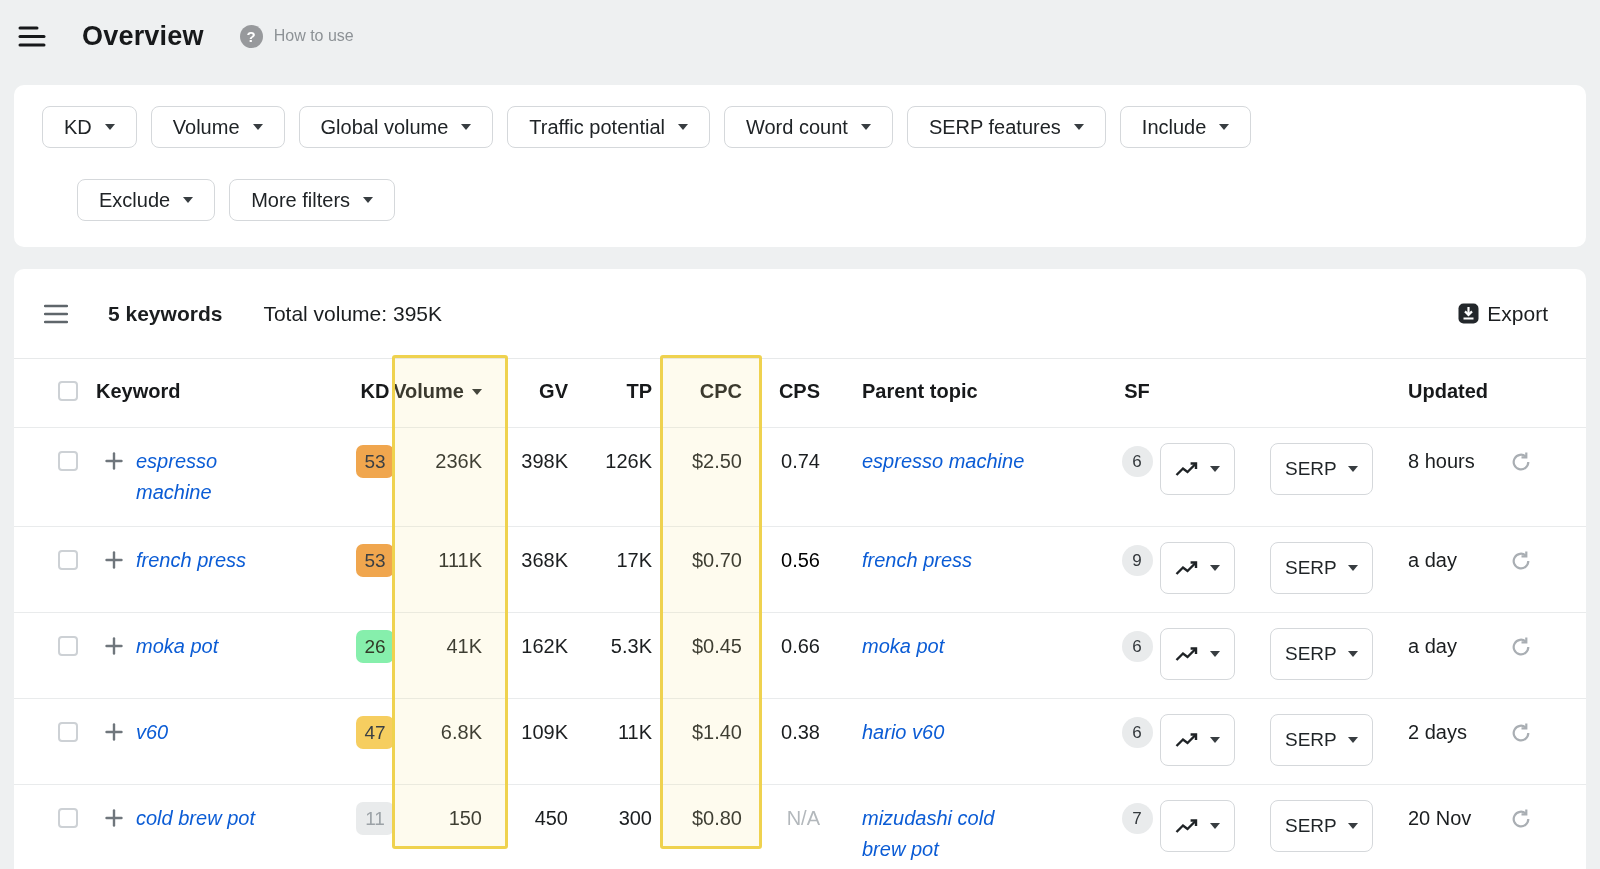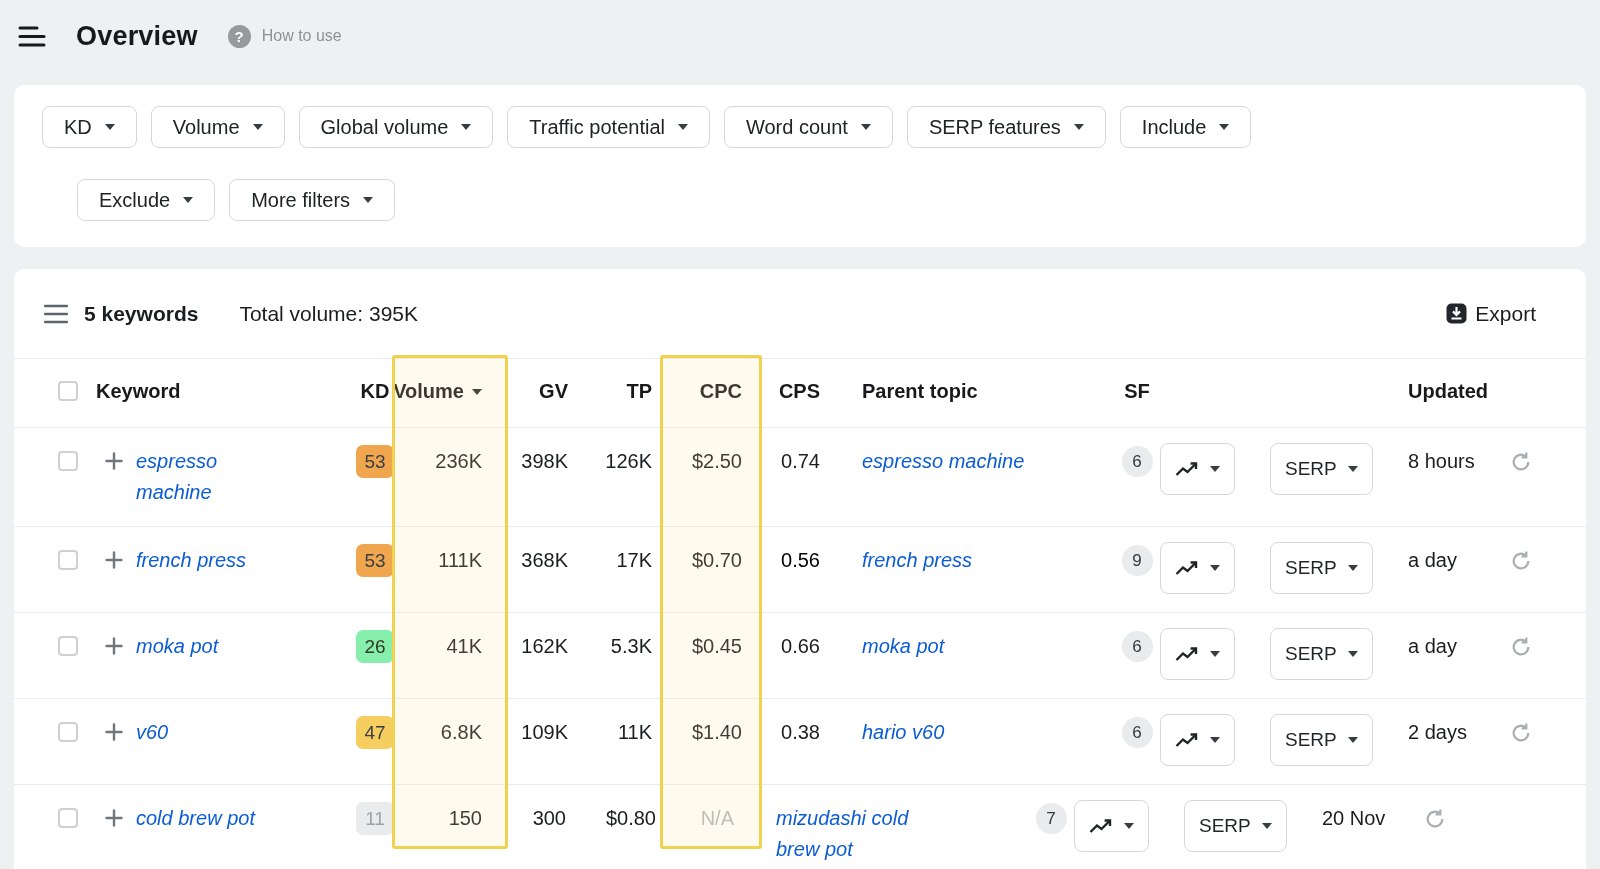--- a/index.html
+++ b/index.html
@@ -6,21 +6,21 @@
   html, body { width:1600px; height:869px; overflow:hidden; }
   body {
     background:#eef0f1;
     font-family:"Liberation Sans","DejaVu Sans",sans-serif;
     color:#1b1e20;
     font-size:20px;
   }
   a { text-decoration:none; }
 
   
-  .topbar { height:72px; display:flex; align-items:center; padding:0 16px; }
+  .topbar { height:72px; display:flex; align-items:center; padding:0 16px;gap:6px; }
   .hamburger { display:flex; margin:0 30px 0 2px; cursor:pointer; }
   .page-title { font-size:27px; font-weight:700; color:#17191b; letter-spacing:.2px; }
   .help-wrap { display:flex; align-items:center; gap:11px; margin-left:30px; cursor:pointer; }
   .help-circle { width:23px; height:23px; border-radius:50%; background:#97999c; color:#fff;
                  font-size:15px; font-weight:700; display:flex; align-items:center; justify-content:center; }
   .help-label { color:#8d9296; font-size:16px; }
 
   
   .filters-panel { background:#fff; border-radius:10px; margin:13px 14px 0; padding:21px 28px 26px; }
   .filters-row { display:flex; gap:14px; }
@@ -32,23 +32,23 @@
   .caret { width:0; height:0; border-left:5.5px solid transparent; border-right:5.5px solid transparent;
            border-top:6.5px solid #383d41; display:inline-block; }
   .sort-caret { border-top-color:#23282c; }
 
   
   .table-panel { position:relative; background:#fff; border-radius:10px 10px 0 0;
                  margin:22px 14px 0; height:600px; overflow:hidden; }
 
   .toolbar { height:90px; display:flex; align-items:center; padding:0 30px; border-bottom:1px solid #e7e9ea; }
   .list-icon { display:flex; }
-  .toolbar-count { font-weight:700; font-size:21px; margin-left:16px; }
+  .toolbar-count { font-weight:700; font-size:21px; margin-left:40px; }
   .toolbar-total { font-size:21px; margin-left:41px; }
-  .export-btn { margin-left:auto; margin-right:20px; display:flex; align-items:center; gap:8px;
+  .export-btn { margin-left:auto; margin-right:8px; display:flex; align-items:center; gap:8px;
                 background:none; border:none; font-family:inherit; font-size:21px; color:#1b1e20; cursor:pointer; }
 
   .thead, .trow { display:flex; align-items:flex-start; padding:0 30px; border-bottom:1px solid #e9ebec; }
   .cell { line-height:31px; }
   .thead { font-weight:700; color:#17191b; }
   .thead .cell { padding-top:17px; padding-bottom:17px; cursor:pointer; }
   .trow .cell { padding-top:18px; padding-bottom:18px; }
 
   
   .col-check   { width:52px; }
@@ -474,20 +474,21 @@
         </svg>
       </span>
     </div>
     <div class="cell col-keyword">
       <a class="link keyword-link">cold brew pot</a>
     </div>
     <div class="cell col-kd">
       <span class="kd-badge" style="background-color: rgb(233, 235, 236); color: rgb(156, 162, 167);">11</span>
     </div>
     <div class="cell col-volume num">150</div>
+    <div class="cell col-gv num">450</div>
     <div class="cell col-tp num">300</div>
     <div class="cell col-cpc num">$0.80</div>
     <div class="cell col-cps num" style="color: rgb(179, 184, 188);">N/A</div>
     <div class="cell col-parent">
       <a class="link parent-link">mizudashi cold brew pot</a>
     </div>
     <div class="cell col-sf">
       <span class="sf-badge">7</span>
     </div>
     <div class="cell col-chart">

